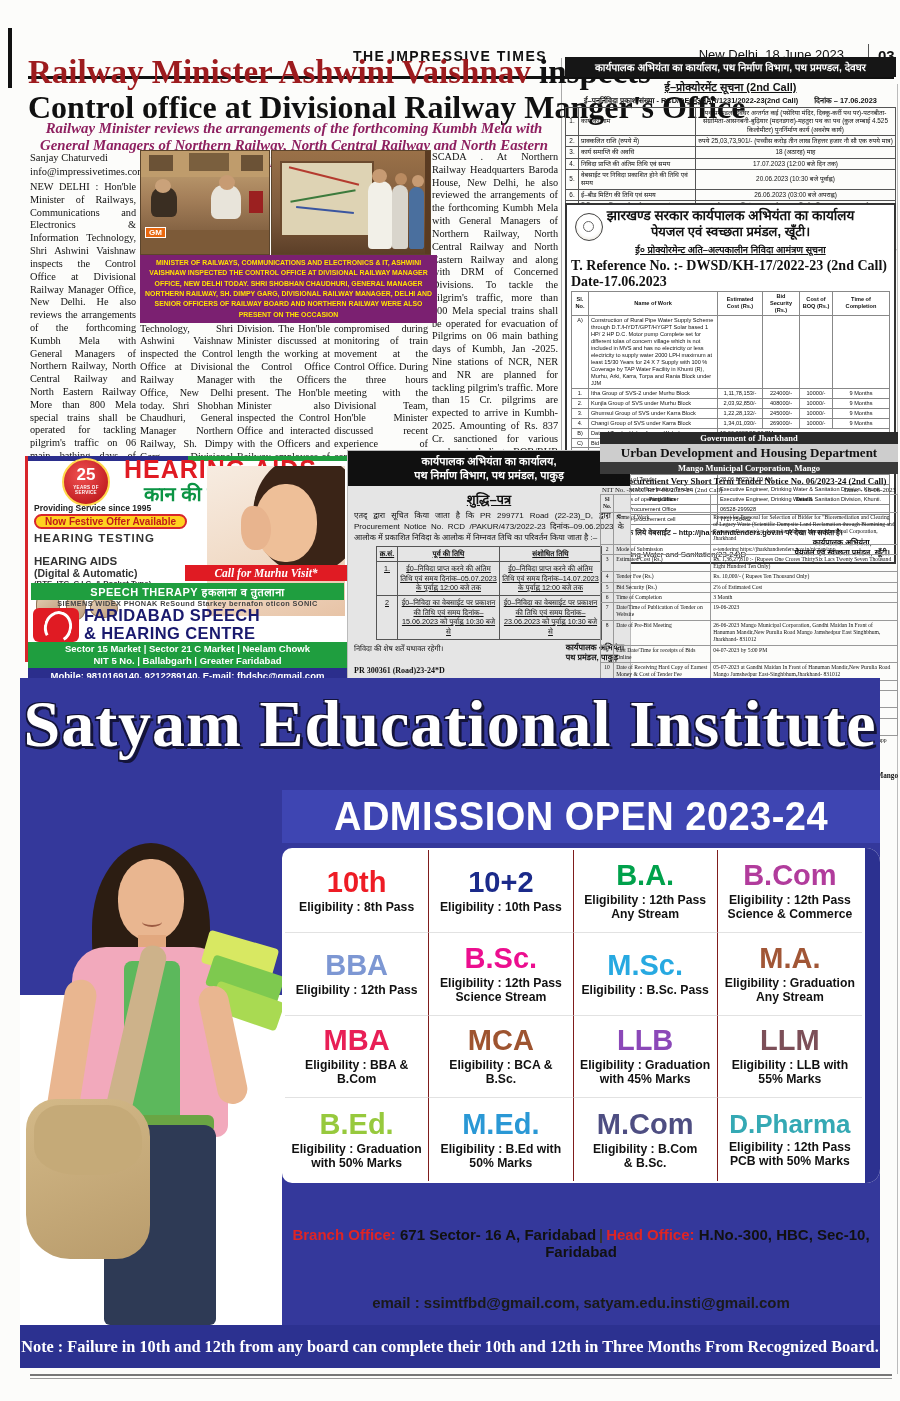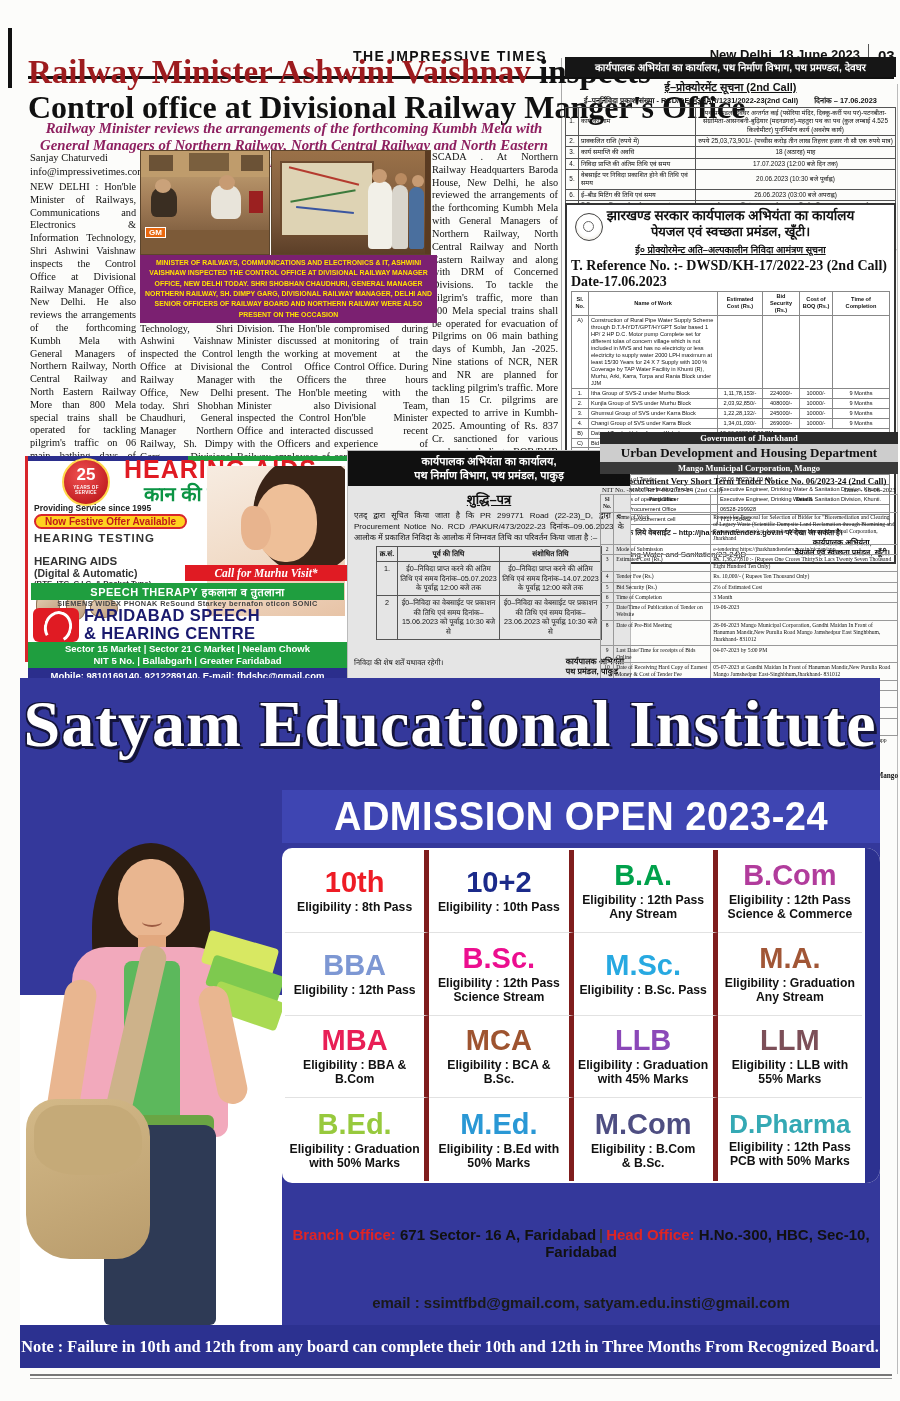--- a/index.html
+++ b/index.html
@@ -2,21 +2,21 @@
 <html><head>
 <meta charset="utf-8">
 <style>
   html,body{margin:0;padding:0;background:#d9d9d9;}
   #page{position:relative;width:900px;height:1401px;background:#fcfcfa;font-family:"Liberation Serif",serif;color:#111;overflow:hidden;margin:0 auto;}
   .abs{position:absolute;}
   .hi{font-family:"Liberation Sans","DejaVu Sans",sans-serif;}
 
   
   .masthead{top:48px;left:0;right:0;text-align:center;font-family:"Liberation Sans",sans-serif;font-weight:bold;font-size:14px;letter-spacing:1.5px;}
-  .dateline{top:47px;left:700px;width:160px;text-align:right;font-family:"Liberation Sans",sans-serif;font-weight:bold;font-size:13px;}
+  .dateline{top:47px;left:684px;width:160px;text-align:right;font-family:"Liberation Sans",sans-serif;font-weight:normal;font-size:13px;}
   .pageno{top:44px;left:868px;font-family:"Liberation Sans",sans-serif;font-weight:bold;font-size:15px;border-left:1px solid #555;padding-left:9px;height:24px;line-height:24px;}
   .header-rule{top:76px;left:28px;width:866px;border-top:3px solid #111;}
   .corner-stub{top:28px;left:8px;width:4px;height:60px;background:#111;}
   .right-rail{top:84px;right:2px;width:1px;height:1290px;background:#bbb;}
   .bottom-rule1{top:1374px;left:30px;width:862px;border-top:2px solid #777;}
   .bottom-rule2{top:1378px;left:30px;width:862px;border-top:1px solid #999;}
 
   
   .h1a{top:56px;left:28px;width:532px;text-align:center;font-weight:bold;font-size:33px;line-height:1.0;white-space:nowrap;}
   .h1a .accent{color:#9d1b1e;}
@@ -98,21 +98,21 @@
   .ha-ear{position:absolute;left:11px;top:3px;width:22px;height:26px;border:3.5px solid #fff;border-radius:50% 50% 50% 50%;border-bottom-color:transparent;transform:rotate(14deg);}
   .ha-name{position:absolute;left:56px;top:150px;font:bold 16.5px "Liberation Sans",sans-serif;color:#1a1a6e;line-height:1.1;letter-spacing:.4px;}
   .ha-addr{position:absolute;left:0;right:0;top:186px;background:#1f9e3f;color:#fff;font:bold 9.5px "Liberation Sans",sans-serif;text-align:center;line-height:1.25;padding:1px 0;}
   .ha-mob{position:absolute;left:0;right:0;top:212px;background:#2b2e8c;color:#fff;font:bold 9.5px "Liberation Sans",sans-serif;text-align:center;padding:2px 0;}
 
   
   .pk{left:347px;top:450px;width:284px;background:#e5e5e5;border:1px solid #bbb;box-sizing:border-box;padding-bottom:4px;}
   .pk-head{background:#101010;color:#fff;text-align:center;font-weight:bold;font-size:11px;padding:3px 2px;line-height:1.3;font-family:"Liberation Sans","DejaVu Sans",sans-serif;}
   .pk-title{text-align:center;font-weight:bold;font-size:13px;text-decoration:underline;margin:4px 0 2px;font-family:"Liberation Sans","DejaVu Sans",sans-serif;}
   .pk-body{font-size:8px;text-align:justify;padding:0 6px;line-height:1.4;}
-  .pk-t{border-collapse:collapse;margin:3px auto 16px;width:226px;}
+  .pk-t{border-collapse:collapse;margin:3px auto 2px;width:226px;text-decoration:underline;}
   .pk-t td,.pk-t th{border:1px solid #555;font-size:7.2px;padding:2px;text-align:center;vertical-align:top;line-height:1.35;font-weight:normal;}
   .pk-t th{font-weight:bold;vertical-align:middle;}
   .pk-foot{display:flex;justify-content:space-between;padding:1px 6px 0;font-size:7.4px;}
   .pk-pr{font-weight:bold;font-size:8px;padding:2px 6px 0;}
   .pk-sign{text-align:left;font-weight:bold;font-size:8px;line-height:1.3;}
 
   
   .mg{left:600px;top:432px;width:298px;font-family:"Liberation Serif",serif;}
   .mg-b1{background:#2a2a2a;color:#fff;text-align:center;font-weight:bold;font-size:8.5px;padding:1px 0;}
   .mg-b2{background:#cdcdcd;text-align:center;font-weight:bold;font-size:13px;padding:1px 0;}
@@ -147,21 +147,21 @@
   .g-book2{position:absolute;left:188px;top:122px;width:74px;height:32px;background:#7ec94f;border-radius:4px;transform:rotate(18deg);}
   .g-book3{position:absolute;left:192px;top:148px;width:70px;height:30px;background:#a9da52;border-radius:4px;transform:rotate(19deg);}
   .g-strap{position:absolute;left:96px;top:100px;width:26px;height:240px;background:#cdb28a;border-radius:12px;transform:rotate(13deg);}
   .g-jeans{position:absolute;left:84px;top:282px;width:112px;height:200px;background:#2e3a55;border-radius:12px 12px 6px 6px;}
   .g-belt{position:absolute;left:90px;top:272px;width:104px;height:18px;background:#6aa544;border-radius:6px;}
   .g-bag{position:absolute;left:6px;top:256px;width:124px;height:160px;background:linear-gradient(160deg,#d3b988,#b99c6c);border-radius:30px 38px 34px 44px;}
   .g-bagflap{position:absolute;left:14px;top:262px;width:108px;height:70px;background:#c5aa78;border-radius:26px 34px 40% 40%;}
   .sa-panel{position:absolute;left:262px;top:170px;width:598px;height:335px;background:#fff;border-radius:10px 14px 14px 10px;}
   .sa-bar{position:absolute;right:0;top:0;bottom:0;width:15px;background:#2c3190;border-radius:0 14px 14px 0;}
   .sa-grid{position:absolute;left:3px;top:2px;right:18px;bottom:2px;display:grid;grid-template-columns:repeat(4,1fr);grid-template-rows:repeat(4,1fr);}
-  .sa-cell{display:flex;flex-direction:column;align-items:center;justify-content:center;border-right:5px solid #7f1d1d;border-bottom:1px solid #e2e2e2;padding:2px;}
+  .sa-cell{display:flex;flex-direction:column;align-items:center;justify-content:center;border-right:1px solid #7f1d1d;border-bottom:1px solid #e2e2e2;padding:2px;}
   .sa-cell:nth-child(4n){border-right:none;}
   .sa-cell:nth-child(n+13){border-bottom:none;}
   .sa-cname{font-family:"Liberation Sans",sans-serif;font-weight:bold;font-size:29px;line-height:1;}
   .sa-elig{font-family:"Liberation Sans",sans-serif;font-weight:bold;font-size:12.2px;color:#111;text-align:center;white-space:pre-line;line-height:1.15;margin-top:3px;}
   .sa-guarantee{position:absolute;left:262px;width:598px;top:520px;text-align:center;font-family:"Liberation Sans",sans-serif;font-weight:bold;font-size:17.5px;color:#1b2a70;}
   .sa-offices{position:absolute;left:252px;width:618px;top:548px;text-align:center;font-family:"Liberation Sans",sans-serif;font-weight:bold;font-size:15px;color:#111;}
   .sa-offices .red{color:#e02424;}
   .sa-offices .bar{display:inline-block;width:0;height:14px;border-left:2px solid #333;margin:0 4px;vertical-align:middle;}
   .sa-contact{position:absolute;left:262px;width:598px;top:572px;text-align:center;font-family:"Liberation Sans",sans-serif;font-weight:bold;font-size:31px;color:#0d0d0d;letter-spacing:.5px;}
   .sa-email{position:absolute;left:262px;width:598px;top:616px;text-align:center;font-family:"Liberation Sans",sans-serif;font-weight:bold;font-size:15px;color:#1a1a1a;}

